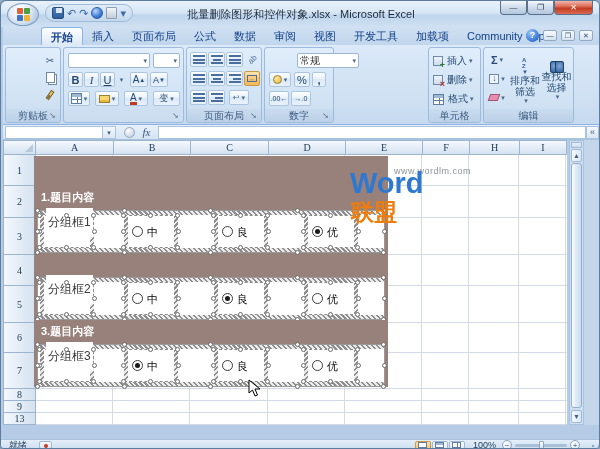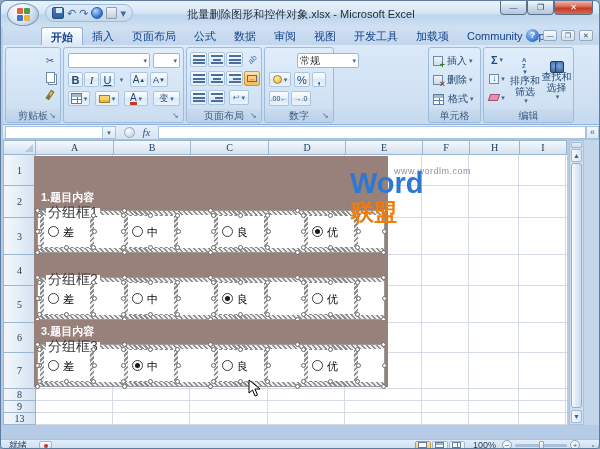--- a/index.html
+++ b/index.html
@@ -96,21 +96,21 @@
   .gridarea{left:35px;top:154px;width:531px;height:270px;background:#fff;overflow:hidden;}
   .gline{position:absolute;background:#d4dae6;}
   .rmargin{left:583px;top:139px;width:15px;height:285px;background:#c3d6ea;}
   
   .band{position:absolute;background:#97817a;z-index:1;}
   .band-title{color:#fff;font-weight:bold;font-size:16px;text-align:center;line-height:30px;letter-spacing:1px;z-index:2;}
   .band-hdr{left:33px;width:354px;height:24px;color:#fff;font-weight:bold;font-size:11px;line-height:22px;padding-left:7px;z-index:2;background:#97817a;}
   .sel-frame{left:36px;width:348px;height:43px;background:#fff;border:1px solid #9a9a9a;z-index:2;}
   .sel-frame::before,.sel-frame::after{content:"";position:absolute;left:0;right:0;height:4px;background:repeating-linear-gradient(45deg,#8d8d8d 0 1.5px,#ececec 1.5px 3.5px);}
   .sel-frame::before{top:0;}.sel-frame::after{bottom:0;}
-  .gb-label{position:absolute;top:-3px;left:8px;font-size:14px;color:#3b3b3b;background:#fff;padding:0 2px;z-index:4;line-height:9px;}
+  .gb-label{position:absolute;top:-3px;left:8px;font-size:12px;color:#3b3b3b;background:#fff;padding:10px 2px;z-index:4;line-height:9px;}
   .opt{position:absolute;top:4px;bottom:4px;width:54px;background:#fff;border-top:1px dashed #8a8a8a;border-bottom:1px dashed #8a8a8a;}
   .opt::before,.opt::after{content:"";position:absolute;top:0;bottom:0;width:4px;background:repeating-linear-gradient(135deg,#8d8d8d 0 1.5px,#ececec 1.5px 3.5px);}
   .opt::before{left:0;}.opt::after{right:0;}
   .radio{position:absolute;left:8px;top:50%;margin-top:-6px;width:11px;height:11px;border:1px solid #3c3c3c;border-radius:50%;background:#fff;}
   .opt.selected .radio::after{content:"";position:absolute;inset:2px;background:#1a1a1a;border-radius:50%;}
   .olabel{position:absolute;left:23px;top:50%;transform:translateY(-50%);font-size:11px;color:#000;white-space:nowrap;}
   .handle{position:absolute;width:5px;height:5px;border:1px solid #6a6a6a;background:#fff;border-radius:50%;z-index:5;}
   
   .wm-url{left:393px;top:165px;font-size:9px;color:#8d949b;letter-spacing:.5px;z-index:6;}
   .wm-brand{left:349px;top:168px;display:flex;align-items:flex-start;z-index:6;flex-direction:column;}

